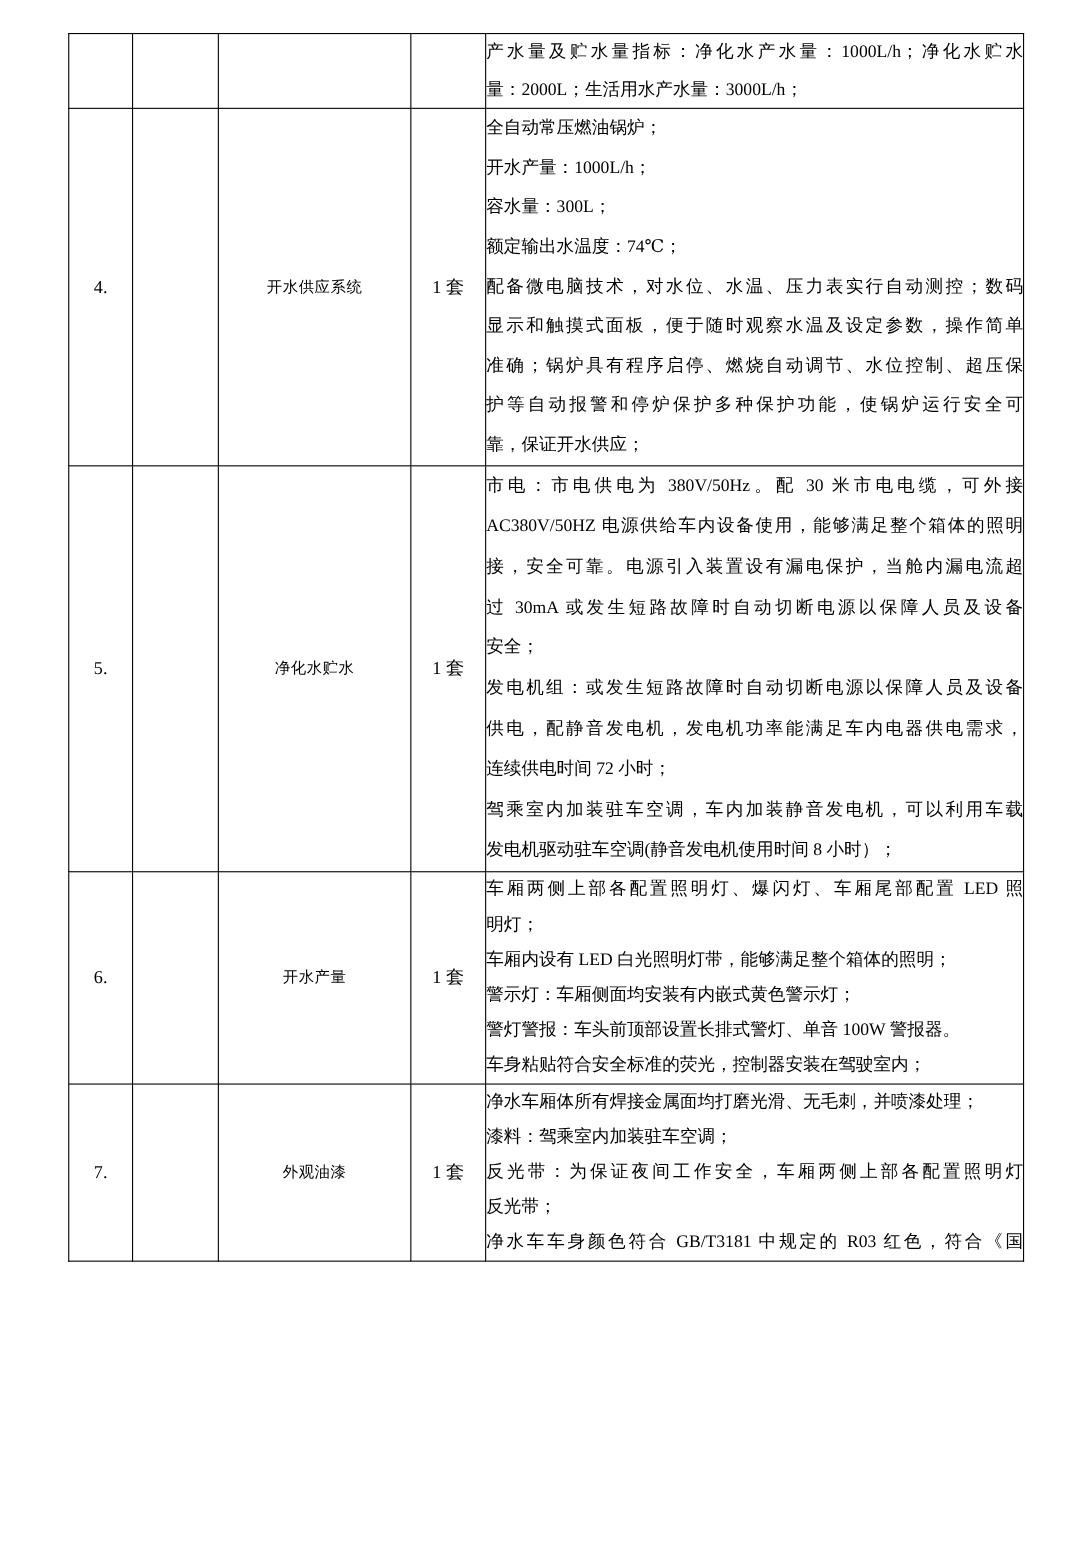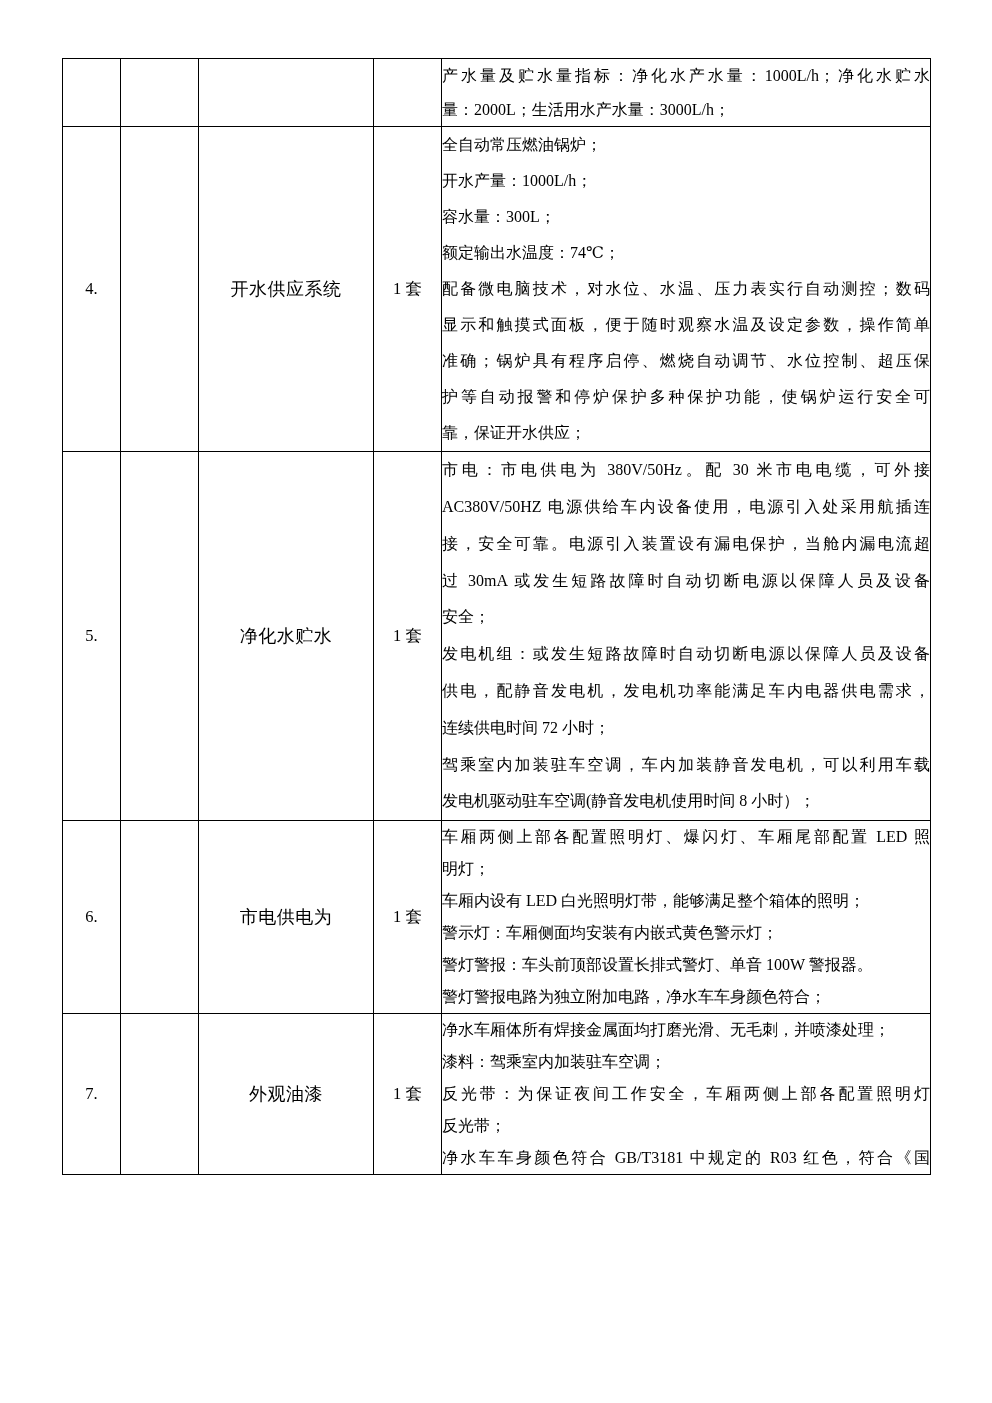--- a/index.html
+++ b/index.html
@@ -11,21 +11,21 @@
     width: 992px;
     height: 1403px;
     font-family: "Liberation Serif", "DejaVu Serif", serif;
     color: #000000;
   }
   .page {
     position: relative;
     width: 992px;
     height: 1372px;
     box-sizing: border-box;
-    padding: 58px 62px 0 62px;
+    padding: 30px 62px 0 62px;
     border-radius: 27px;
   }
   table.spec {
     border-collapse: collapse;
     width: 868px;
     table-layout: fixed;
   }
   table.spec td {
     border: 1px solid #000000;
     vertical-align: middle;
@@ -36,21 +36,21 @@
   col.c-name  { width: 175px; }
   col.c-qty   { width: 68px; }
   col.c-desc  { width: 489px; }
 
   .cell-num, .cell-qty, .cell-name {
     text-align: center;
     font-size: 16.5px;
     line-height: 1.5;
   }
   .cell-name {
-    font-size: 18px;
+    font-size: 14px;
     letter-spacing: 0.5px;
   }
   .cell-desc {
     padding: 12px 13px 12px 13px;
     font-size: 16px;
     line-height: 2.0;
     text-align: justify;
     text-justify: inter-ideograph;
   }
   .cell-desc p {
@@ -109,44 +109,44 @@
         </td>
       </tr>
 
       <tr class="row-r3">
         <td class="cell-num">5.</td>
         <td class="cell-cat"></td>
         <td class="cell-name">净化水贮水</td>
         <td class="cell-qty">1 套</td>
         <td class="cell-desc">
           <p class="justify-all">市电：市电供电为 380V/50Hz。配 30 米市电电缆，可外接</p>
-          <p class="justify-all">AC380V/50HZ 电源供给车内设备使用，电源引入处采用航插连</p>
+          <p class="justify-all">AC380V/50HZ 电源供给车内设备使用，能够满足整个箱体的照明</p>
           <p class="justify-all">接，安全可靠。电源引入装置设有漏电保护，当舱内漏电流超</p>
           <p class="justify-all">过 30mA 或发生短路故障时自动切断电源以保障人员及设备</p>
           <p>安全；</p>
           <p class="justify-all">发电机组：或发生短路故障时自动切断电源以保障人员及设备</p>
           <p class="justify-all">供电，配静音发电机，发电机功率能满足车内电器供电需求，</p>
           <p>连续供电时间 72 小时；</p>
           <p class="justify-all">驾乘室内加装驻车空调，车内加装静音发电机，可以利用车载</p>
           <p>发电机驱动驻车空调(静音发电机使用时间 8 小时）；</p>
         </td>
       </tr>
 
       <tr class="row-r4">
         <td class="cell-num">6.</td>
         <td class="cell-cat"></td>
-        <td class="cell-name">市电供电为</td>
+        <td class="cell-name">开水产量</td>
         <td class="cell-qty">1 套</td>
         <td class="cell-desc">
           <p class="justify-all">车厢两侧上部各配置照明灯、爆闪灯、车厢尾部配置 LED 照</p>
           <p>明灯；</p>
           <p>车厢内设有 LED 白光照明灯带，能够满足整个箱体的照明；</p>
           <p>警示灯：车厢侧面均安装有内嵌式黄色警示灯；</p>
           <p>警灯警报：车头前顶部设置长排式警灯、单音 100W 警报器。</p>
-          <p>警灯警报电路为独立附加电路，净水车车身颜色符合；</p>
+          <p>车身粘贴符合安全标准的荧光，控制器安装在驾驶室内；</p>
         </td>
       </tr>
 
       <tr class="row-r5">
         <td class="cell-num">7.</td>
         <td class="cell-cat"></td>
         <td class="cell-name">外观油漆</td>
         <td class="cell-qty">1 套</td>
         <td class="cell-desc">
           <p>净水车厢体所有焊接金属面均打磨光滑、无毛刺，并喷漆处理；</p>

